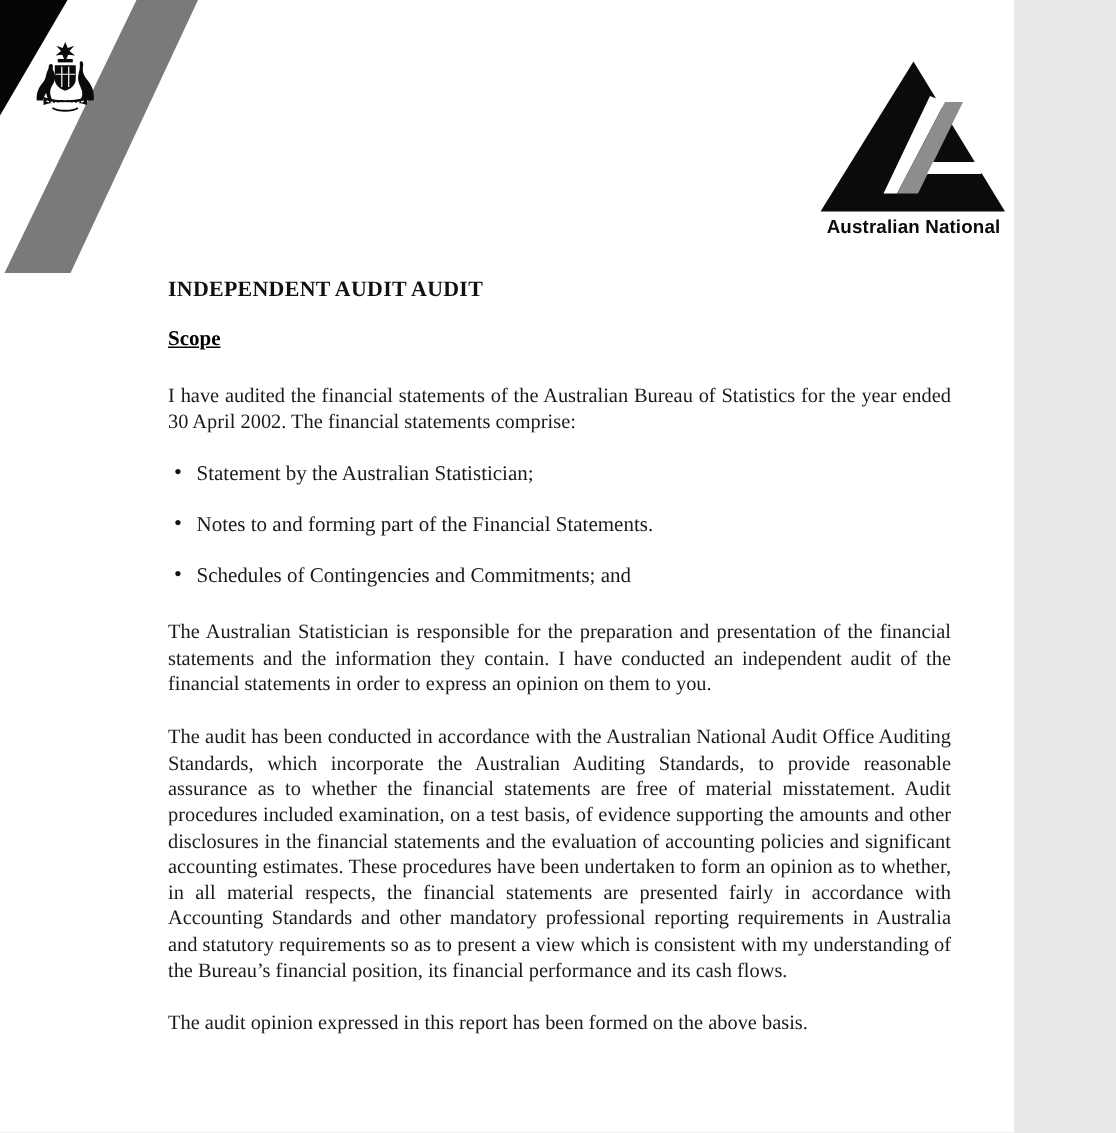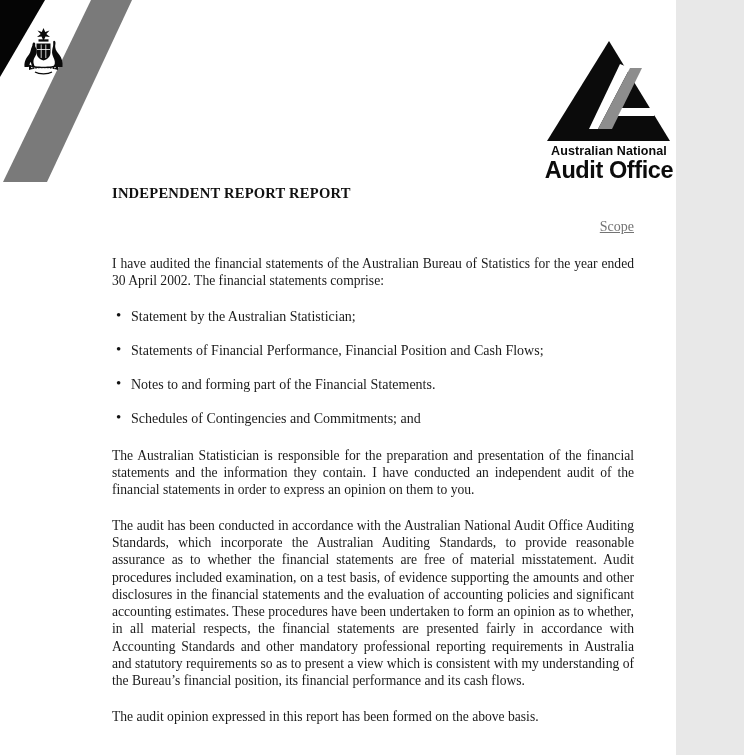--- a/index.html
+++ b/index.html
@@ -29,22 +29,22 @@
   
   .content{position:absolute;left:112px;top:185px;width:522px;}
   .doc-title{
     font-size:14.6px;font-weight:bold;letter-spacing:0.2px;
     margin:0 0 16px 0;line-height:17px;color:#111;
   }
   .doc-addressee{
     font-size:14px;font-weight:bold;margin:0 0 17px 0;line-height:17px;color:#111;
   }
   .doc-scope{
-    font-size:14px;font-weight:normal;text-decoration:underline;
-    margin:0 0 20px 0;line-height:17px;color:#737373;text-align:right;
+    font-size:14px;font-weight:bold;text-decoration:underline;
+    margin:0 0 20px 0;line-height:17px;color:#000000;
   }
   .content p{
     font-size:13.6px;line-height:17.3px;
     text-align:justify;margin:0 0 18px 0;
   }
   .content p:last-child{margin-bottom:0;}
   ul.fs-list{list-style:none;margin:0 0 19px 0;padding:0;}
   ul.fs-list li{
     position:relative;padding-left:19px;margin-bottom:17px;
     font-size:14px;line-height:17.3px;text-align:justify;
@@ -89,32 +89,30 @@
   </svg>
 
   <div class="anao">
     <svg width="135" height="105" viewBox="0 0 135 105">
       <polygon points="67,3 128,103 5,103" fill="#0b0b0b"></polygon>
       <polygon points="78,26 88,30 56,91 47,91" fill="#ffffff"></polygon>
       <polygon points="88,30 100,30 70,91 56,91" fill="#8d8d8d"></polygon>
       <polygon points="80,70 116,70 112,78 76,78" fill="#ffffff"></polygon>
     </svg>
     <div class="anao-line1">Australian National</div>
-    <div class="anao-line2">Audit Office</div>
   </div>
 
   <main class="content">
-    <h1 class="doc-title">INDEPENDENT REPORT REPORT</h1>
+    <h1 class="doc-title">INDEPENDENT AUDIT AUDIT</h1>
     <h3 class="doc-scope">Scope</h3>
 
     <p>I have audited the financial statements of the Australian Bureau of Statistics for the year ended 30 April 2002. The financial statements comprise:</p>
 
     <ul class="fs-list">
       <li>Statement by the Australian Statistician;</li>
-      <li>Statements of Financial Performance, Financial Position and Cash Flows;</li>
       <li>Notes to and forming part of the Financial Statements.</li>
       <li>Schedules of Contingencies and Commitments; and</li>
     </ul>
 
     <p>The Australian Statistician is responsible for the preparation and presentation of the financial statements and the information they contain.  I have conducted an independent audit of the financial statements in order to express an opinion on them to you.</p>
     <p>The audit has been conducted in accordance with the Australian National Audit Office Auditing Standards, which incorporate the Australian Auditing Standards, to provide reasonable assurance as to whether the financial statements are free of material misstatement.  Audit procedures included examination, on a test basis, of evidence supporting the amounts and other disclosures in the financial statements and the evaluation of accounting policies and significant accounting estimates. These procedures have been undertaken to form an opinion as to whether, in all material respects, the financial statements are presented fairly in accordance with Accounting Standards and other mandatory professional reporting requirements in Australia and statutory requirements so as to present a view which is consistent with my understanding of the Bureau’s financial position, its financial performance and its cash flows.</p>
     <p>The audit opinion expressed in this report has been formed on the above basis.</p>
   </main>
 
 </div>

